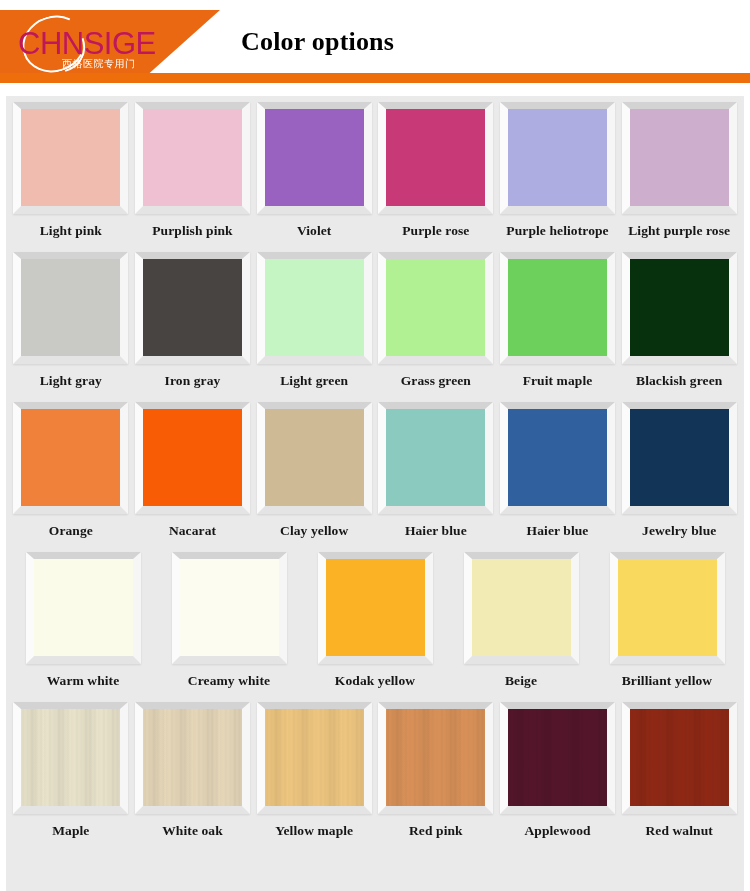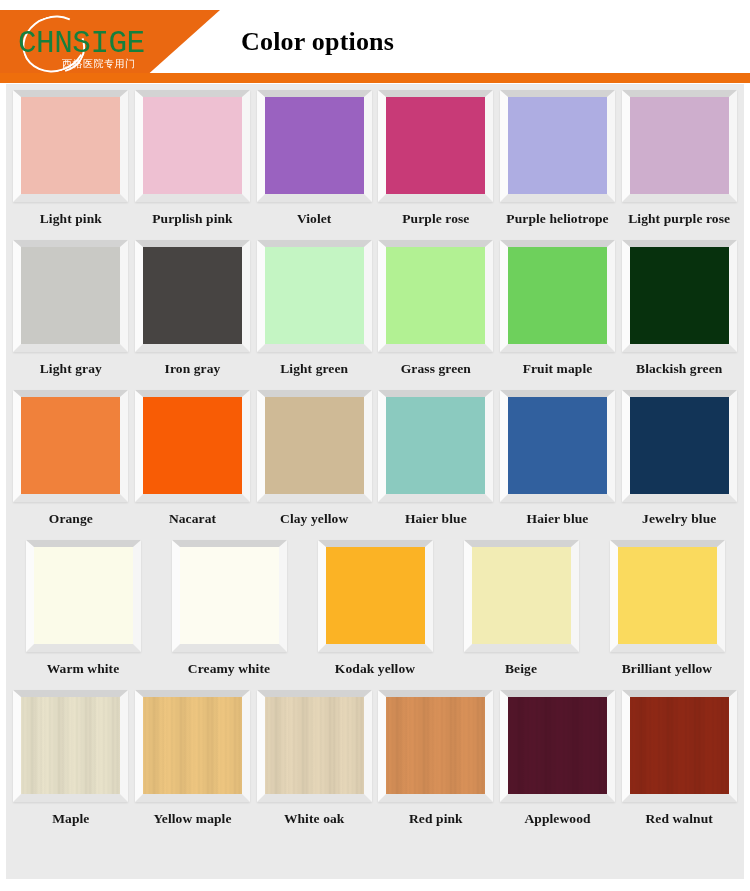--- a/index.html
+++ b/index.html
@@ -67,25 +67,25 @@
     border: 2px solid transparent;
     border-radius: 50%;
     box-sizing: border-box;
     border-right-color: #ffffff;
     transform: rotate(28deg);
   }
   .logo-text {
     position: absolute;
     left: 8px;
     top: 12px;
-    font-family: Liberation Mono, monospace;
+    font-family: Liberation Sans, sans-serif;
     font-size: 31px;
     font-weight: 400;
     letter-spacing: -0.5px;
-    color: #15803d;
+    color: #be185d;
     line-height: 1;
     text-align: center;
   }
   .logo-cn {
     position: absolute;
     left: 52px;
     top: 43px;
     font-family: "DejaVu Sans", sans-serif;
     font-size: 10px;
     color: #ffffff;
@@ -104,21 +104,21 @@
     letter-spacing: 0.2px;
   }
 
   
   .sheet {
     position: relative;
     width: 750px;
     height: 807px;
     background: #ffffff;
     box-sizing: border-box;
-    padding: 0 6px 0 6px;
+    padding: 12px 6px 0 6px;
   }
   .grid-bg {
     width: 738px;
     height: 795px;
     background: #eaeaea;
     box-sizing: border-box;
     padding: 6px 4px 0 4px;
   }
   .row {
     display: flex;
@@ -367,29 +367,29 @@
       </div>
       <div class="row row-last">
         <div class="cell">
           <div class="swatch-frame">
             <div class="swatch-fill wood" style="background: rgb(233, 227, 203);"></div>
           </div>
           <div class="cell-label">Maple</div>
         </div>
         <div class="cell">
           <div class="swatch-frame">
+            <div class="swatch-fill wood" style="background: rgb(230, 215, 185);"></div>
+          </div>
+          <div class="cell-label">White oak</div>
+        </div>
+        <div class="cell">
+          <div class="swatch-frame">
             <div class="swatch-fill wood" style="background: rgb(238, 198, 128);"></div>
           </div>
           <div class="cell-label">Yellow maple</div>
-        </div>
-        <div class="cell">
-          <div class="swatch-frame">
-            <div class="swatch-fill wood" style="background: rgb(230, 215, 185);"></div>
-          </div>
-          <div class="cell-label">White oak</div>
         </div>
         <div class="cell">
           <div class="swatch-frame">
             <div class="swatch-fill wood" style="background: rgb(217, 145, 88);"></div>
           </div>
           <div class="cell-label">Red pink</div>
         </div>
         <div class="cell">
           <div class="swatch-frame">
             <div class="swatch-fill wood" style="background: rgb(84, 21, 42);"></div>

